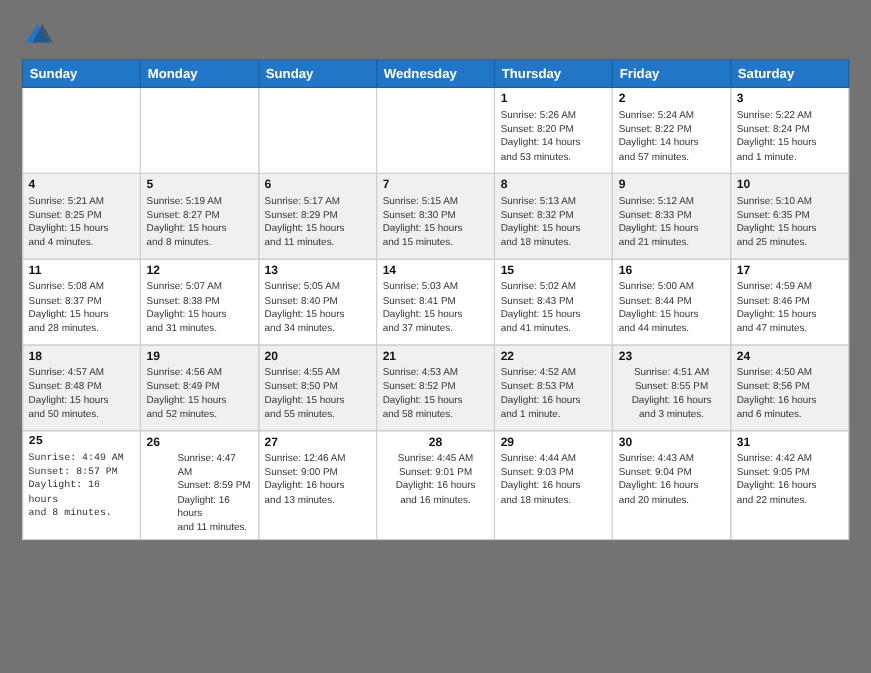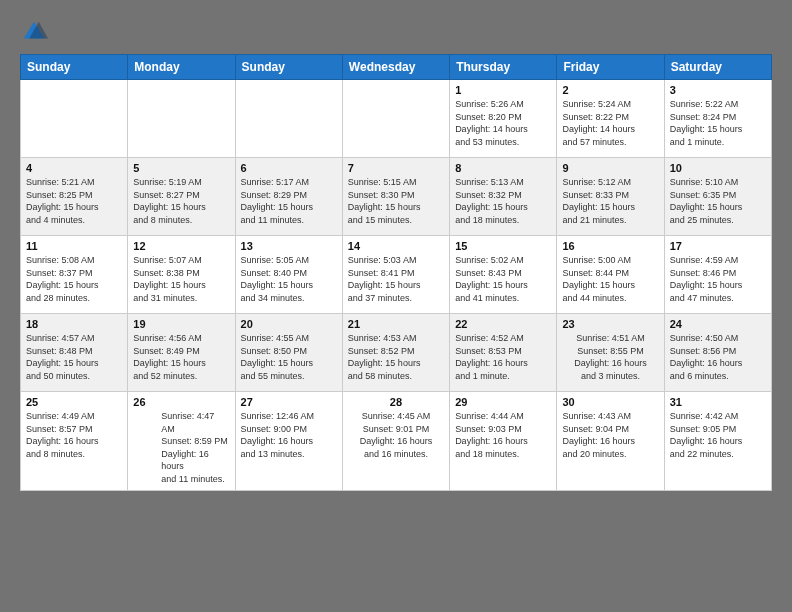--- a/index.html
+++ b/index.html
@@ -302,21 +302,21 @@
           </td>
           <td style="background: rgb(240, 240, 240);">
             <span class="day-num">24</span>
             <div class="day-info" style="white-space: pre-line;">Sunrise: 4:50 AM
 Sunset: 8:56 PM
 Daylight: 16 hours
 and 6 minutes.</div>
           </td>
         </tr>
         <tr>
-          <td style="background: rgb(255, 255, 255);">
+          <td style="background: rgb(255, 255, 255); font-family: Liberation Mono, monospace;">
             <span class="day-num">25</span>
             <div class="day-info" style="white-space: pre-line;">Sunrise: 4:49 AM
 Sunset: 8:57 PM
 Daylight: 16 hours
 and 8 minutes.</div>
           </td>
           <td style="background: rgb(255, 255, 255);">
             <span class="day-num">26</span>
             <div class="day-info" style="white-space: pre-line; margin-left: 28px;">Sunrise: 4:47 AM
 Sunset: 8:59 PM

